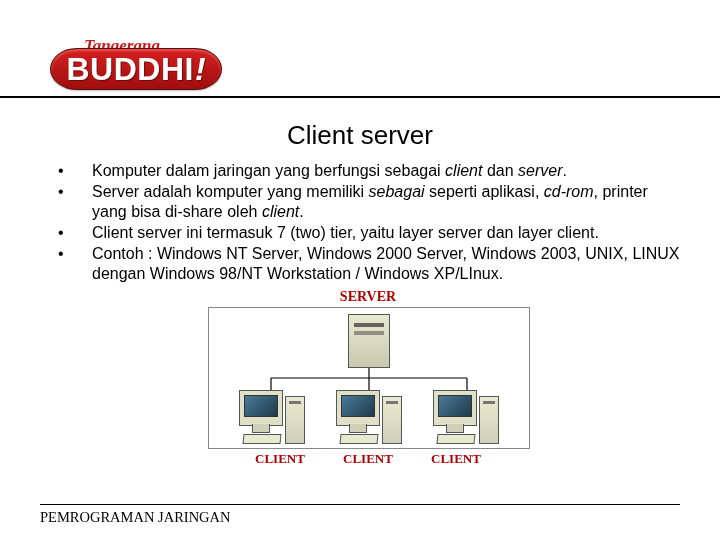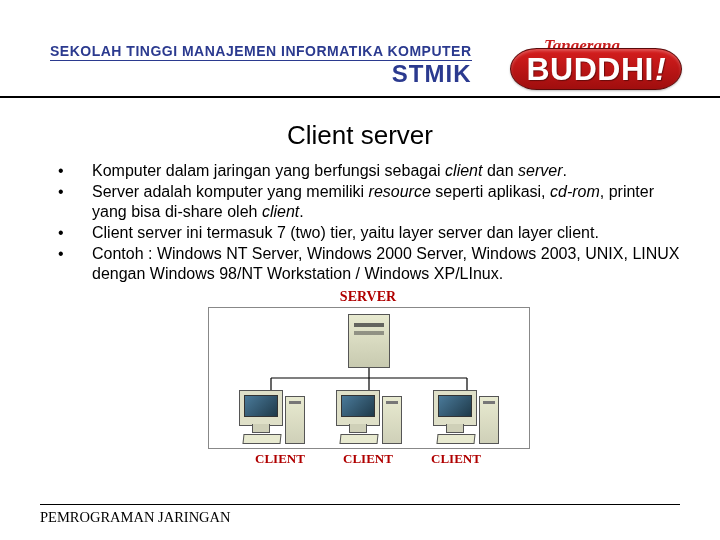--- a/index.html
+++ b/index.html
@@ -242,24 +242,20 @@
   .footer-right {
     font-family: Arial, sans-serif;
     font-size: 20px;
     font-weight: 600;
   }
 </style>
 </head>
 <body>
 
 <div class="header">
-  <div class="institution">
-    <div class="inst-line1">SEKOLAH TINGGI MANAJEMEN INFORMATIKA KOMPUTER</div>
-    <div class="inst-line2">STMIK</div>
-  </div>
   <div class="logo">
     <div class="logo-tangerang">Tangerang</div>
     <div class="logo-buddhi">
       <span class="logo-buddhi-text">BUDDHI</span>
         <span class="logo-excl">!</span>
     </div>
   </div>
 </div>
 
 <div class="title">Client server</div>
@@ -268,21 +264,21 @@
   <ul class="bullets">
     <li>
       <span class="bul">•</span>
       <span class="btxt">
         <span>Komputer dalam jaringan yang berfungsi sebagai </span><span class="italic">client</span><span> dan </span><span class="italic">server</span><span>.</span>
       </span>
     </li>
     <li>
       <span class="bul">•</span>
       <span class="btxt">
-        <span>Server adalah komputer yang memiliki </span><span class="italic">resource</span><span> seperti aplikasi, </span><span class="italic">cd-rom</span><span>, printer yang bisa di-share oleh </span><span class="italic">client</span><span>.</span>
+        <span>Server adalah komputer yang memiliki </span><span class="italic">sebagai</span><span> seperti aplikasi, </span><span class="italic">cd-rom</span><span>, printer yang bisa di-share oleh </span><span class="italic">client</span><span>.</span>
       </span>
     </li>
     <li>
       <span class="bul">•</span>
       <span class="btxt">Client server ini termasuk 7 (two) tier, yaitu layer server dan layer client.</span>
     </li>
     <li>
       <span class="bul">•</span>
       <span class="btxt">Contoh : Windows NT Server, Windows 2000 Server, Windows 2003, UNIX, LINUX dengan Windows 98/NT Workstation / Windows XP/LInux.</span>
     </li>

